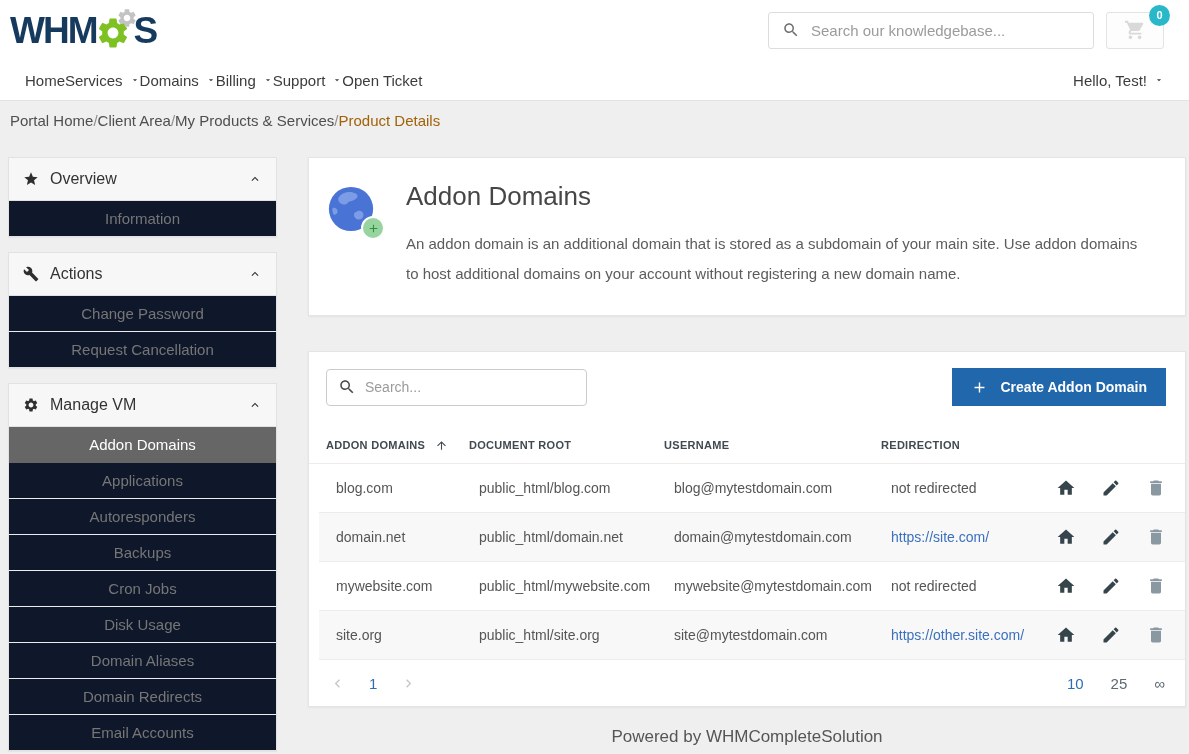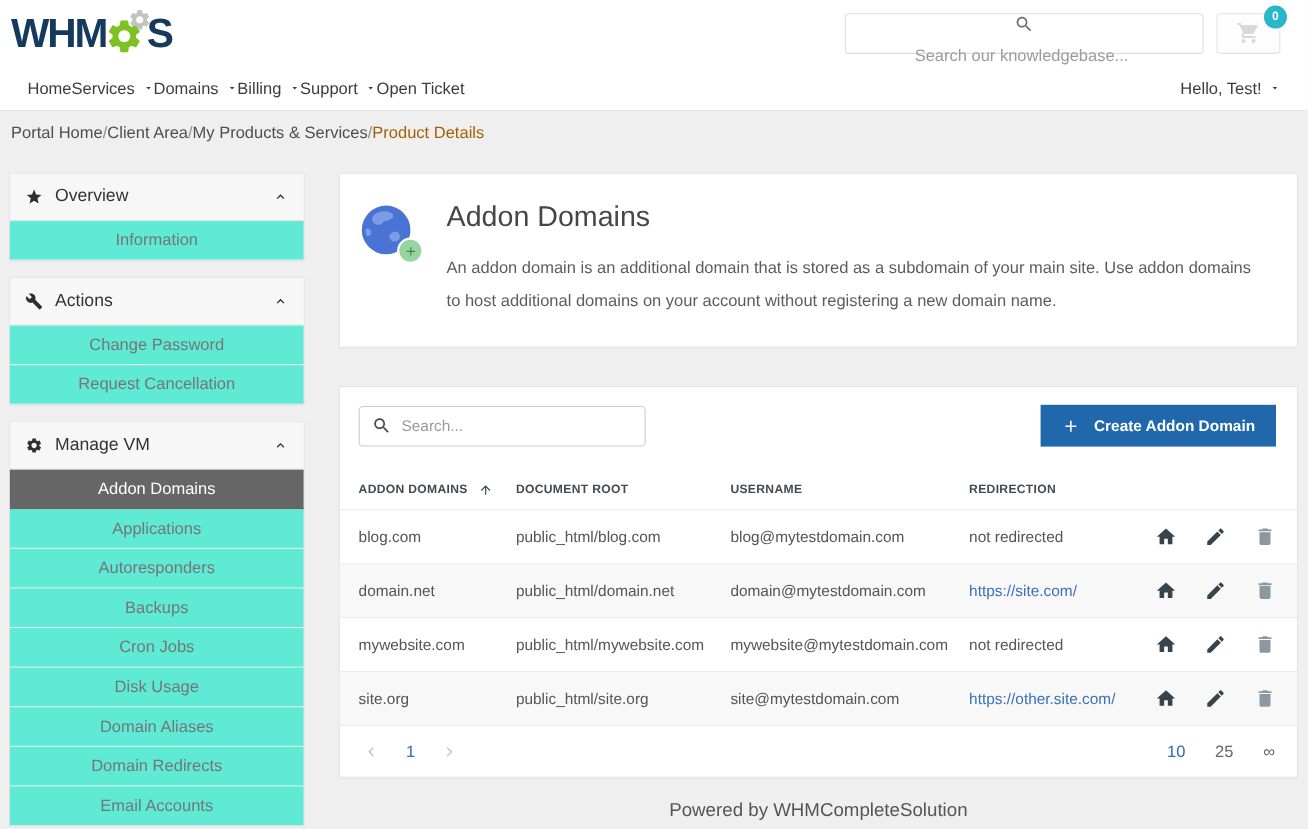--- a/index.html
+++ b/index.html
@@ -8,21 +8,21 @@
   svg { display:block; }
 
   
   .topbar { background:#fff; height:60px; display:flex; align-items:center; padding:0 25px 0 10px; }
   .logo { display:flex; align-items:center; cursor:pointer; }
   .logo-text { font-size:37px; font-weight:800; color:#16395e; letter-spacing:-2px; line-height:1; }
   .logo-gears { position:relative; width:40px; height:42px; margin:0 -2px 0 -1px; }
   .gear-big { width:36px; height:36px; color:#7dc122; position:absolute; left:0; bottom:0; }
   .gear-small { width:22px; height:22px; color:#c3c3c3; position:absolute; right:-3px; top:-2px; }
   .topbar-spacer { flex:1; }
-  .kb-search { width:326px; height:37px; border:1px solid #ddd; border-radius:3px; display:flex; align-items:center; padding:0 13px; gap:11px; background:#fff;flex-direction:column; }
+  .kb-search { width:326px; height:37px; border:1px solid #ddd; border-radius:3px; display:flex; align-items:center; padding:0 13px; gap:11px; background:#fff; }
   .kb-search svg { width:18px; height:18px; color:#6f6f6f; flex-shrink:0; }
   .kb-search input { border:none; outline:none; flex:1; font-size:15px; font-family:inherit; color:#555; background:transparent; }
   .kb-search input::placeholder { color:#9b9b9b; }
   .cart-btn { position:relative; margin-left:12px; width:58px; height:37px; border:1px solid #e3e3e3; border-radius:3px; background:#fdfdfd; display:flex; align-items:center; justify-content:center; cursor:pointer; }
   .cart-btn .cart-glyph { width:22px; height:22px; color:#d9d9d9; }
   .cart-badge { position:absolute; top:-8px; right:-7px; width:21px; height:21px; border-radius:50%; background:#29b8ca; color:#fff; font-size:11px; font-weight:700; display:flex; align-items:center; justify-content:center; }
 
   
   .nav { background:#fff; height:41px; display:flex; align-items:center; padding:0 25px; font-size:15px; color:#3c3c3c; border-bottom:1px solid #e3e3e3; }
   .nav-item { display:flex; align-items:center; gap:7px; cursor:pointer; white-space:nowrap; }
@@ -38,21 +38,21 @@
   
   .content { display:flex; padding:17px 9px 0 8px; align-items:flex-start; }
   .sidebar { width:269px; flex-shrink:0; }
   .main { flex:1; margin-left:31px; }
 
   
   .panel { background:#fff; border:1px solid #e2e2e2; margin-bottom:15px; box-shadow:0 1px 1px rgba(0,0,0,.04);text-align:center; }
   .panel-head { display:flex; align-items:center; gap:11px; background:#f7f7f7; padding:12px 14px; border-bottom:1px solid #e2e2e2; color:#333; font-size:16px; cursor:pointer; }
   .panel-head .p-icon { width:16px; height:16px; color:#2f2f2f; flex-shrink:0; }
   .panel-head .chev { margin-left:auto; width:14px; height:14px; color:#2f2f2f; }
-  .panel-item { padding:9px 14px; font-size:15px; color:#767676; border-bottom:1px solid #ededed; cursor:pointer; background:#5eead4; }
+  .panel-item { padding:9px 14px; font-size:15px; color:#767676; border-bottom:1px solid #ededed; cursor:pointer; background:#0f172a; }
   .panel-item:last-child { border-bottom:none; }
   .panel-item.active { background:#666; color:#fff; border-bottom-color:#666; }
 
   
   .card { background:#fff; border:1px solid #e4e4e4; box-shadow:0 1px 2px rgba(0,0,0,.05); }
   .hero { display:flex; gap:28px; padding:23px 25px 26px 17px; margin-bottom:35px; }
   .globe-wrap { position:relative; width:52px; height:52px; flex-shrink:0; margin-top:3px; }
   .globe { width:50px; height:50px; }
   .globe-badge { position:absolute; right:-7px; bottom:-4px; width:24px; height:24px; border-radius:50%; background:#97d4a0; border:2px solid #fff; display:flex; align-items:center; justify-content:center; }
   .globe-badge svg { width:13px; height:13px; color:#2f8f3f; }
@@ -66,21 +66,21 @@
   .tbl-search svg { width:18px; height:18px; color:#4a4a4a; flex-shrink:0; }
   .tbl-search input { border:none; outline:none; flex:1; font-size:14px; font-family:inherit; color:#555; }
   .tbl-search input::placeholder { color:#9b9b9b; }
   .create-btn { background:#2167ac; color:#fff; border:none; border-radius:0; height:38px; padding:0 19px; font-size:14px; font-weight:700; font-family:inherit; display:flex; align-items:center; gap:13px; cursor:pointer; }
   .create-btn svg { width:17px; height:17px; color:#fff; }
 
   .grid-row { display:grid; grid-template-columns:143px 195px 217px 165px 1fr; align-items:center; padding:0 17px; border-bottom:1px solid #ececec; }
   .thead { height:37px; font-size:11px; font-weight:700; color:#404a50; letter-spacing:.3px; }
   .th { display:flex; align-items:center; gap:10px; }
   .th svg { width:13px; height:13px; color:#404a50; }
-  .trow { height:49px; font-size:14px; color:#555; }
+  .trow { height:49px; font-size:14px; color:#555;margin-left:10px; }
   .trow.striped { background:#f8f8f8; }
   .cell-link { color:#3a70bd; cursor:pointer; text-decoration:none; }
   .actions { display:flex; justify-content:flex-end; align-items:center; gap:25px; padding-right:2px; }
   .actions svg { width:20px; height:20px; cursor:pointer; }
   .ic-dark { color:#36444c; }
   .ic-gray { color:#8a98a2; }
 
   .pager { display:flex; justify-content:space-between; align-items:center; height:46px; padding:0 20px; }
   .pager-left { display:flex; align-items:center; gap:23px; }
   .pager-left svg { width:17px; height:17px; color:#c8c8c8; cursor:pointer; }

